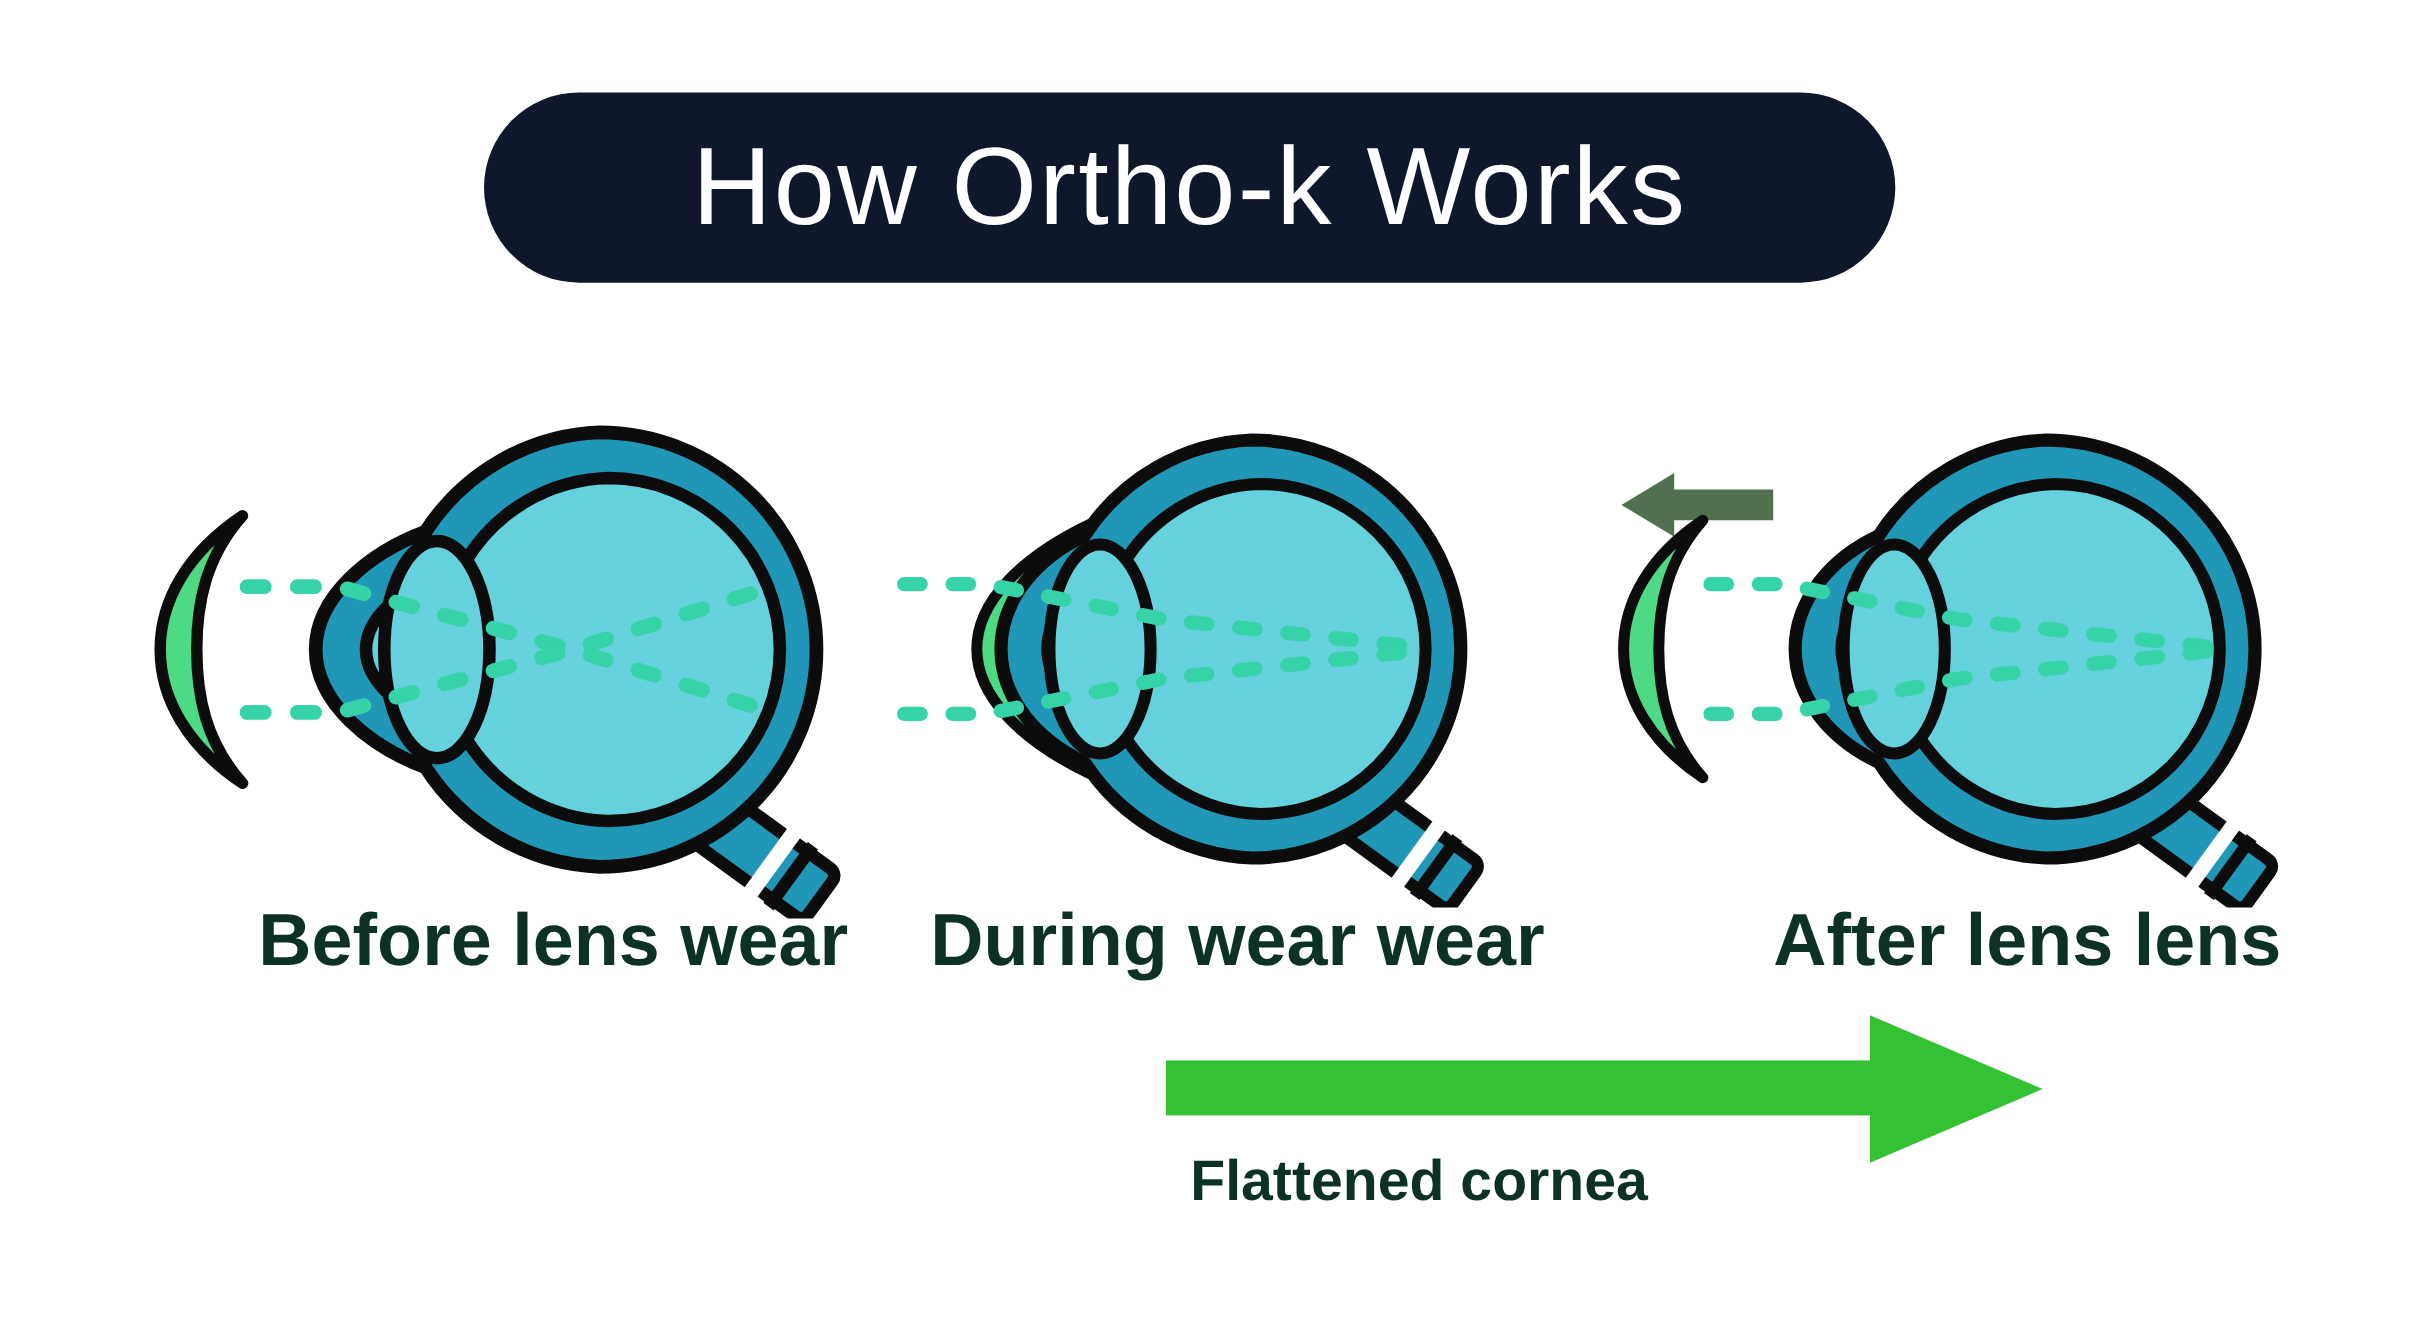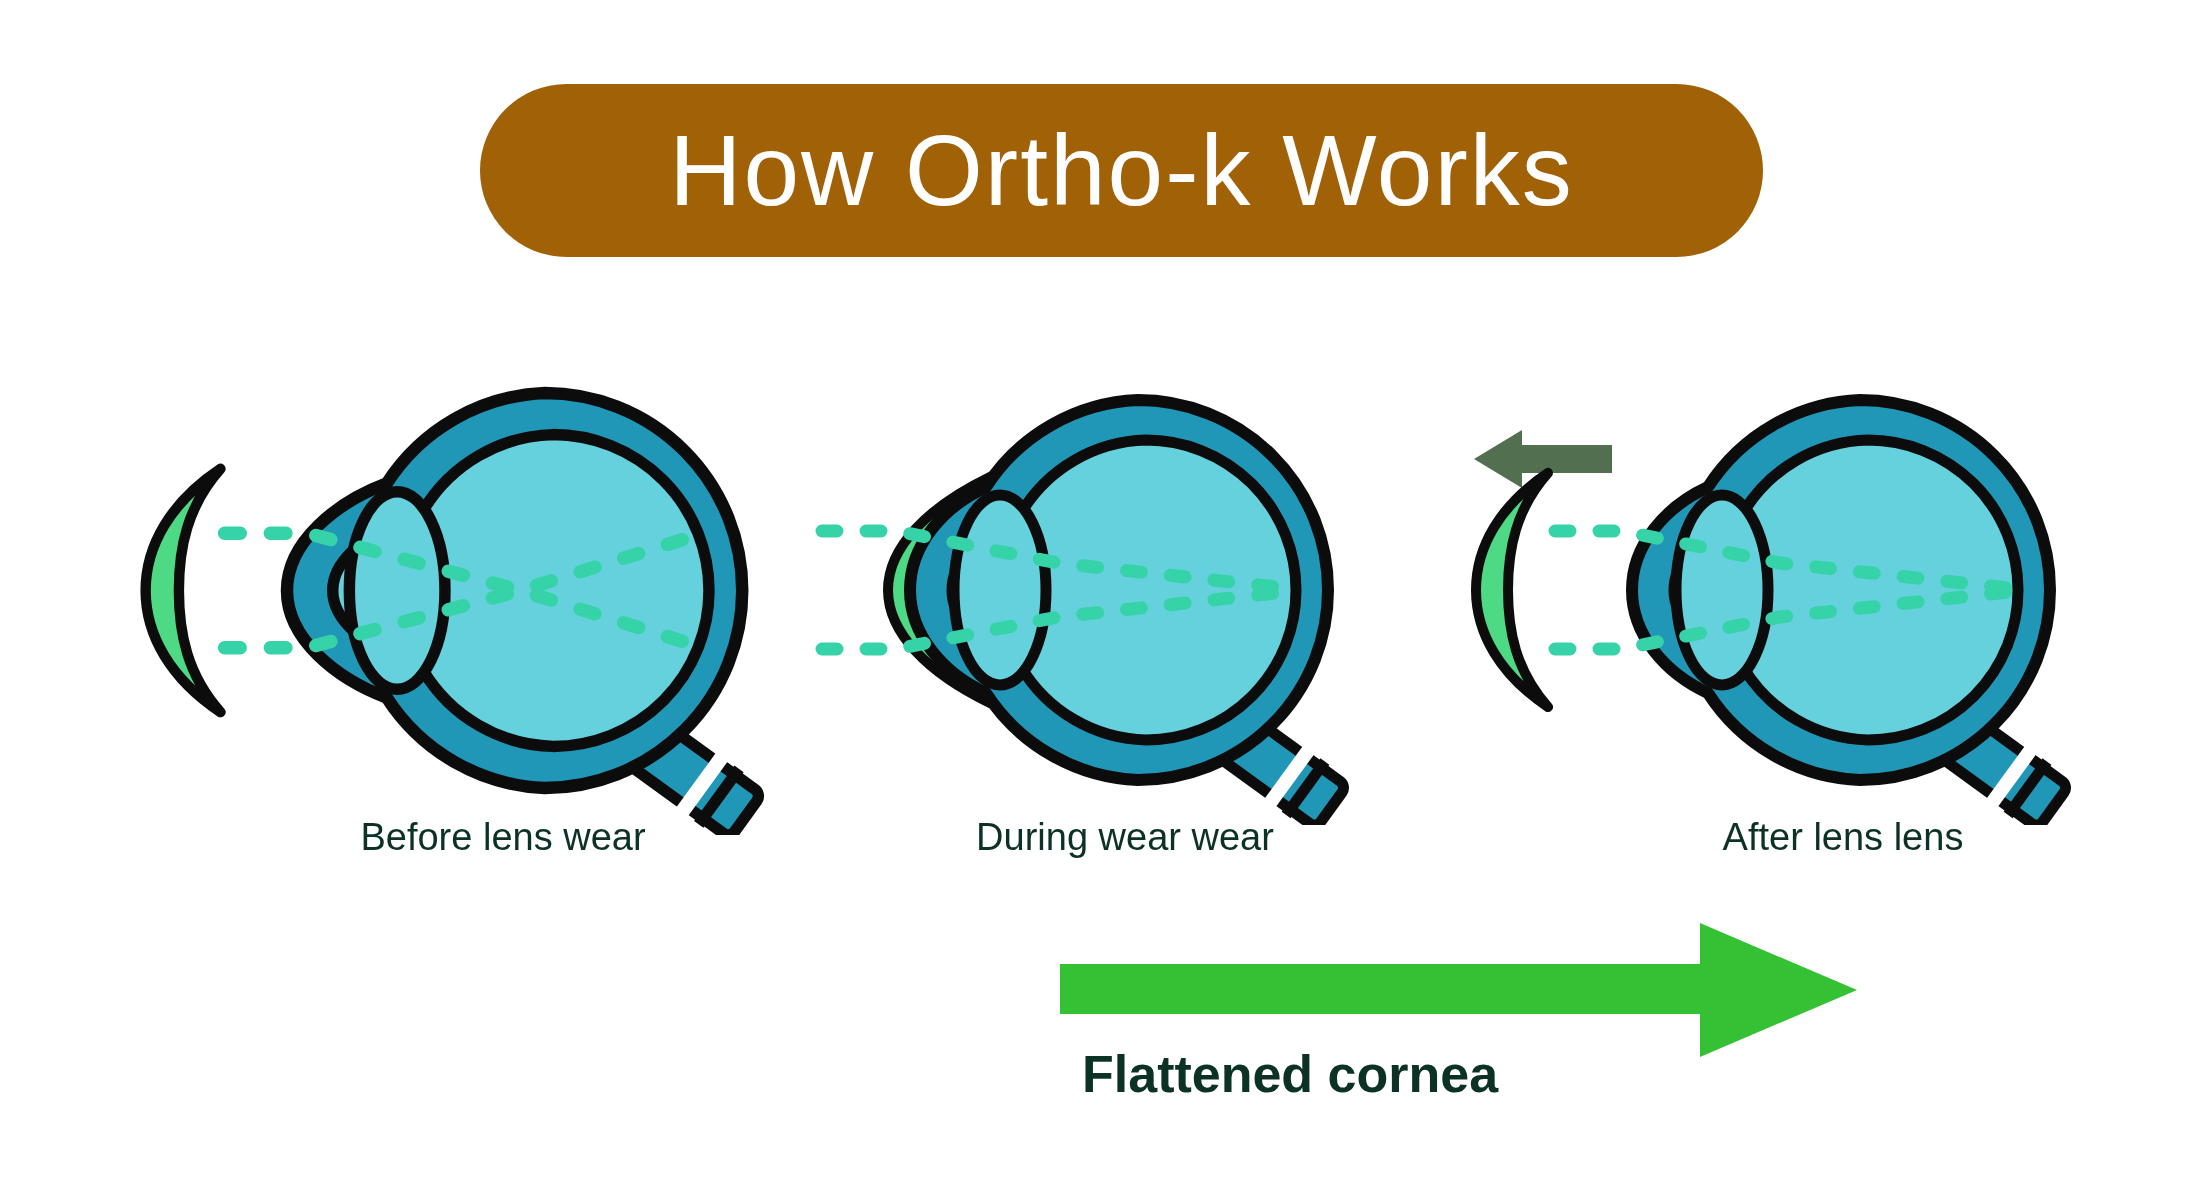--- a/index.html
+++ b/index.html
@@ -1,35 +1,35 @@
 <!DOCTYPE html>
 <html><head>
 <meta charset="utf-8">
 <style>
   html,body{margin:0;padding:0;background:#ffffff;}
   body{
     width:2198px;height:1198px;position:relative;overflow:hidden;
     font-family:"Liberation Sans", sans-serif;
   }
   .banner{
-    position:absolute;left:480px;top:84px;width:1283px;height:173px;
-    background:#a16207;border-radius:90px;
+    position:absolute;left:440px;top:84px;width:1283px;height:173px;
+    background:#0f172a;border-radius:90px;
     display:flex;align-items:center;justify-content:center;
   }
   .banner-title{
     color:#ffffff;font-size:100px;font-weight:400;letter-spacing:2px;
     font-family:"Liberation Sans", sans-serif;
   }
   .eye-svg{position:absolute;}
   .eye-before{left:129px;top:346px;width:686px;height:489px;}
   .eye-during{left:738px;top:355px;width:660px;height:470px;}
   .eye-after{left:1460px;top:355px;width:660px;height:470px;}
   .stage-label{
     position:absolute;top:816px;width:686px;text-align:center;
-    color:#0c3125;font-size:38px;font-weight:400;
+    color:#0c3125;font-size:67px;font-weight:700;
   }
   .label-before{left:160px;}
   .label-during{left:782px;}
   .label-after{left:1500px;}
   .cornea-arrow{position:absolute;left:1060px;top:920px;width:800px;height:140px;}
   .cornea-arrow-label{
     position:absolute;left:1062px;top:1044px;
     color:#0c3125;font-size:52px;font-weight:700;margin-left:20px;
   }
 </style>

